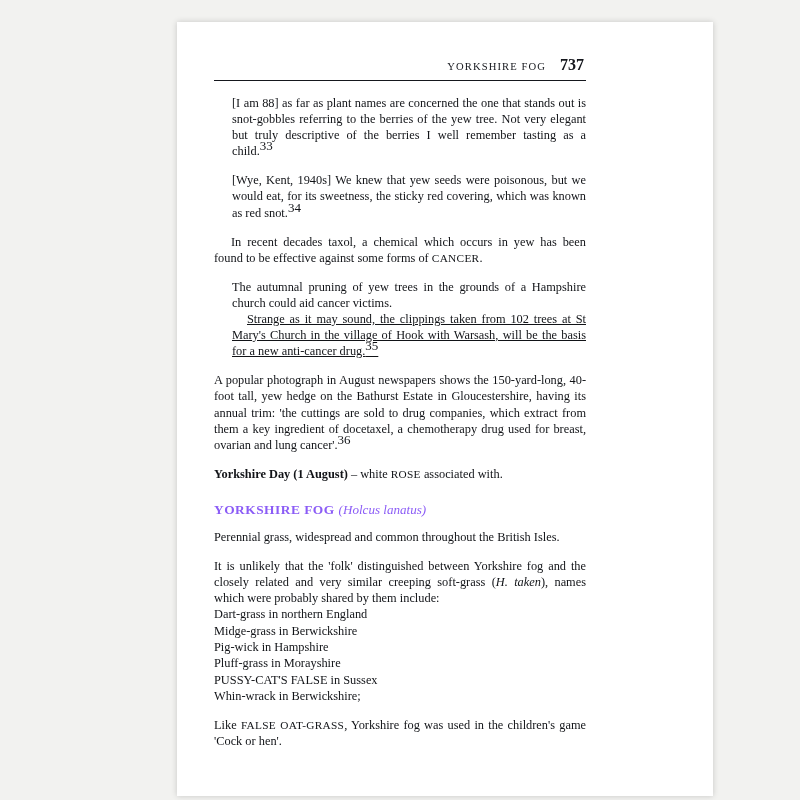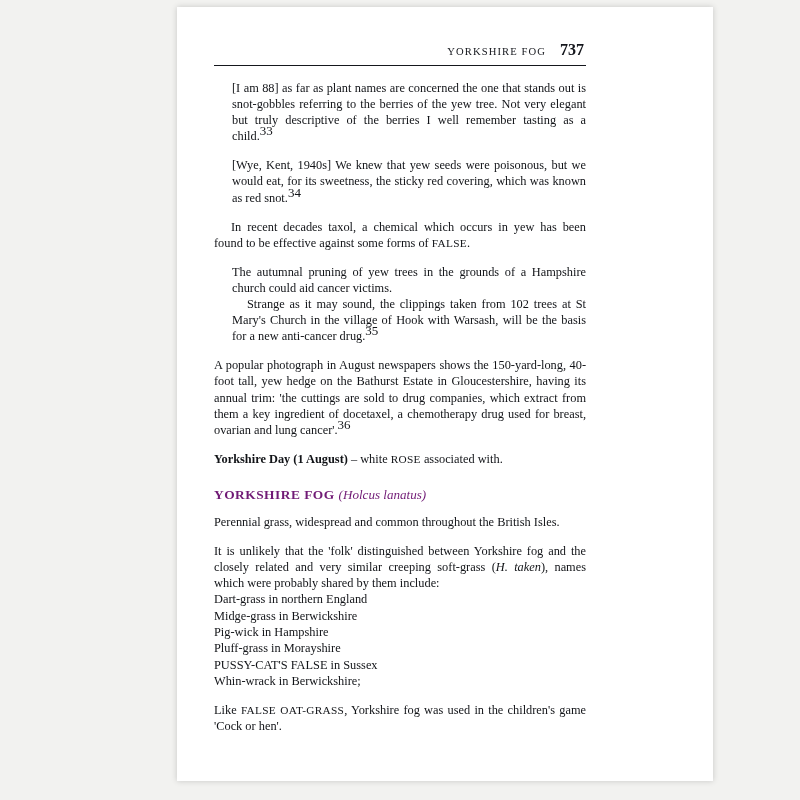--- a/index.html
+++ b/index.html
@@ -9,21 +9,21 @@
   body {
     width: 800px;
     height: 800px;
     background: #f2f2f0;
     font-family: "Liberation Serif", serif;
     overflow: hidden;
   }
   .page-shadow {
     position: absolute;
     left: 177px;
-    top: 7px;
+    top: 22px;
     width: 536px;
     height: 774px;
     background: #ffffff;
     box-shadow: 0 0 6px rgba(0,0,0,0.18);
   }
   .page {
     position: absolute;
     left: 0;
     top: 0;
     width: 446px;
@@ -81,35 +81,36 @@
     height: 11px;
   }
   .gap-lg {
     height: 20px;
   }
   .indent {
     text-indent: 17px;
   }
   .quote-indent {
     text-indent: 15px;
+    text-decoration: underline;
   }
   sup {
     font-size: 13px;
     line-height: 0;
     vertical-align: super;
   }
   .caps {
     font-size: 11.3px;
     letter-spacing: 0.3px;
   }
   .entry-heading {
     font-size: 13.4px;
     font-weight: bold;
     letter-spacing: 0.5px;
-    color: #701a75;
+    color: #8b5cf6;
   }
   .entry-heading .latin {
     font-weight: normal;
     font-style: italic;
     font-size: 13.1px;
     letter-spacing: 0;
   }
   .bold {
     font-weight: bold;
   }
@@ -149,21 +150,21 @@
     <div class="body">
 
       <p class="quote"><span>[I am 88] as far as plant names are concerned the one that stands out is snot-gobbles referring to the berries of the yew tree. Not very elegant but truly descriptive of the berries I well remember tasting as a child.</span><sup>33</sup></p>
 
       <div class="gap"></div>
 
       <p class="quote"><span>[Wye, Kent, 1940s] We knew that yew seeds were poisonous, but we would eat, for its sweetness, the sticky red covering, which was known as red snot.</span><sup>34</sup></p>
 
       <div class="gap"></div>
 
-      <p class="indent"><span>In recent decades taxol, a chemical which occurs in yew has been found to be effective against some forms of </span><span class="caps">FALSE</span><span>.</span></p>
+      <p class="indent"><span>In recent decades taxol, a chemical which occurs in yew has been found to be effective against some forms of </span><span class="caps">CANCER</span><span>.</span></p>
 
       <div class="gap"></div>
 
       <p class="quote"><span>The autumnal pruning of yew trees in the grounds of a Hampshire church could aid cancer victims.</span></p>
       <p class="quote quote-indent"><span>Strange as it may sound, the clippings taken from 102 trees at St Mary's Church in the village of Hook with Warsash, will be the basis for a new anti-cancer drug.</span><sup>35</sup></p>
 
       <div class="gap"></div>
 
       <p><span>A popular photograph in August newspapers shows the 150-yard-long, 40-foot tall, yew hedge on the Bathurst Estate in Gloucestershire, having its annual trim: 'the cuttings are sold to drug companies, which extract from them a key ingredient of docetaxel, a chemotherapy drug used for breast, ovarian and lung cancer'.</span><sup>36</sup></p>
 

